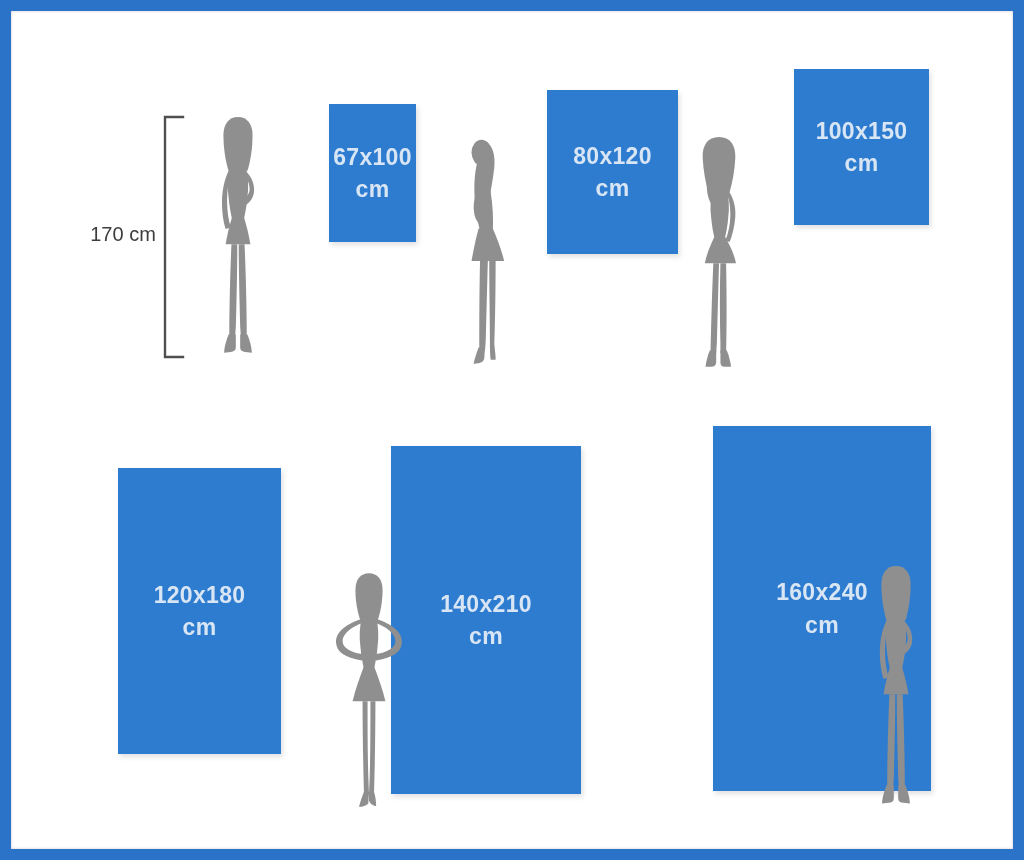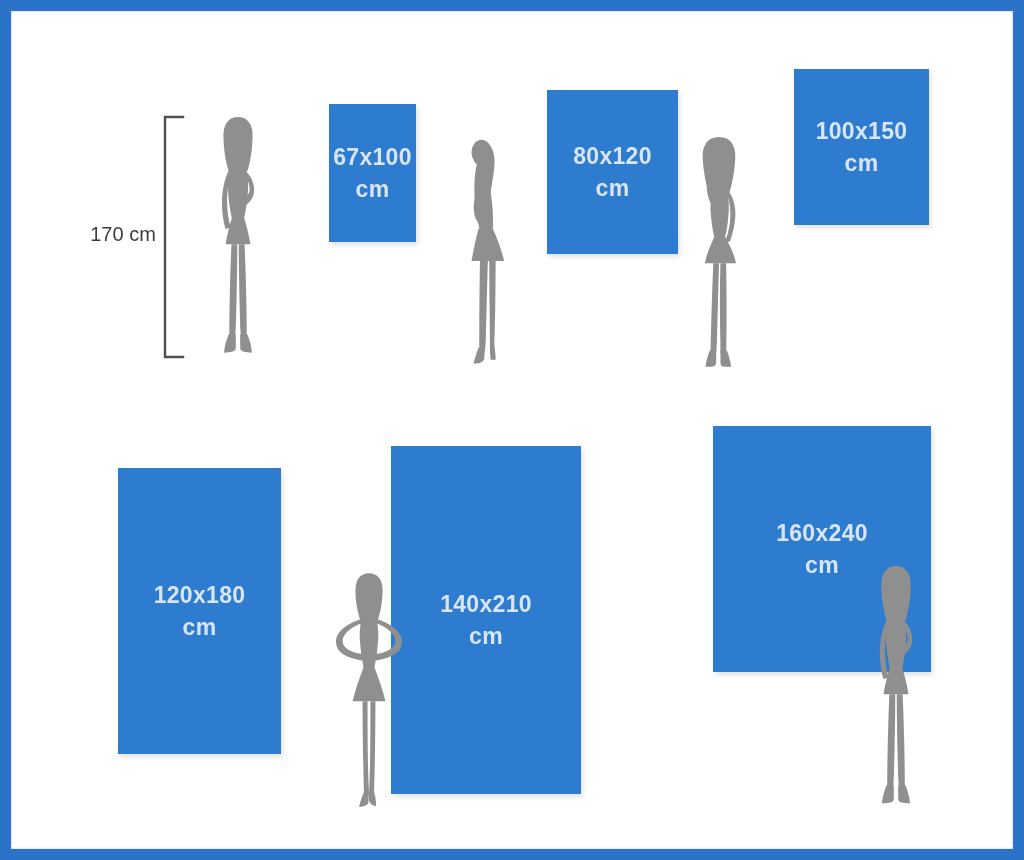--- a/index.html
+++ b/index.html
@@ -133,18 +133,18 @@
   </div>
 
   <div class="poster" style="left:107px;top:457px;width:163px;height:286px">
     <span>120x180</span>
     <span>cm</span>
   </div>
   <div class="poster" style="left:380px;top:435px;width:190px;height:348px">
     <span>140x210</span>
     <span>cm</span>
   </div>
-  <div class="poster" style="left:702px;top:415px;width:218px;height:246px">
+  <div class="poster" style="left:702px;top:415px;width:218px;height:365px">
     <span>160x240</span>
     <span>cm</span>
   </div>
 
 </div>
 
 </body></html>

